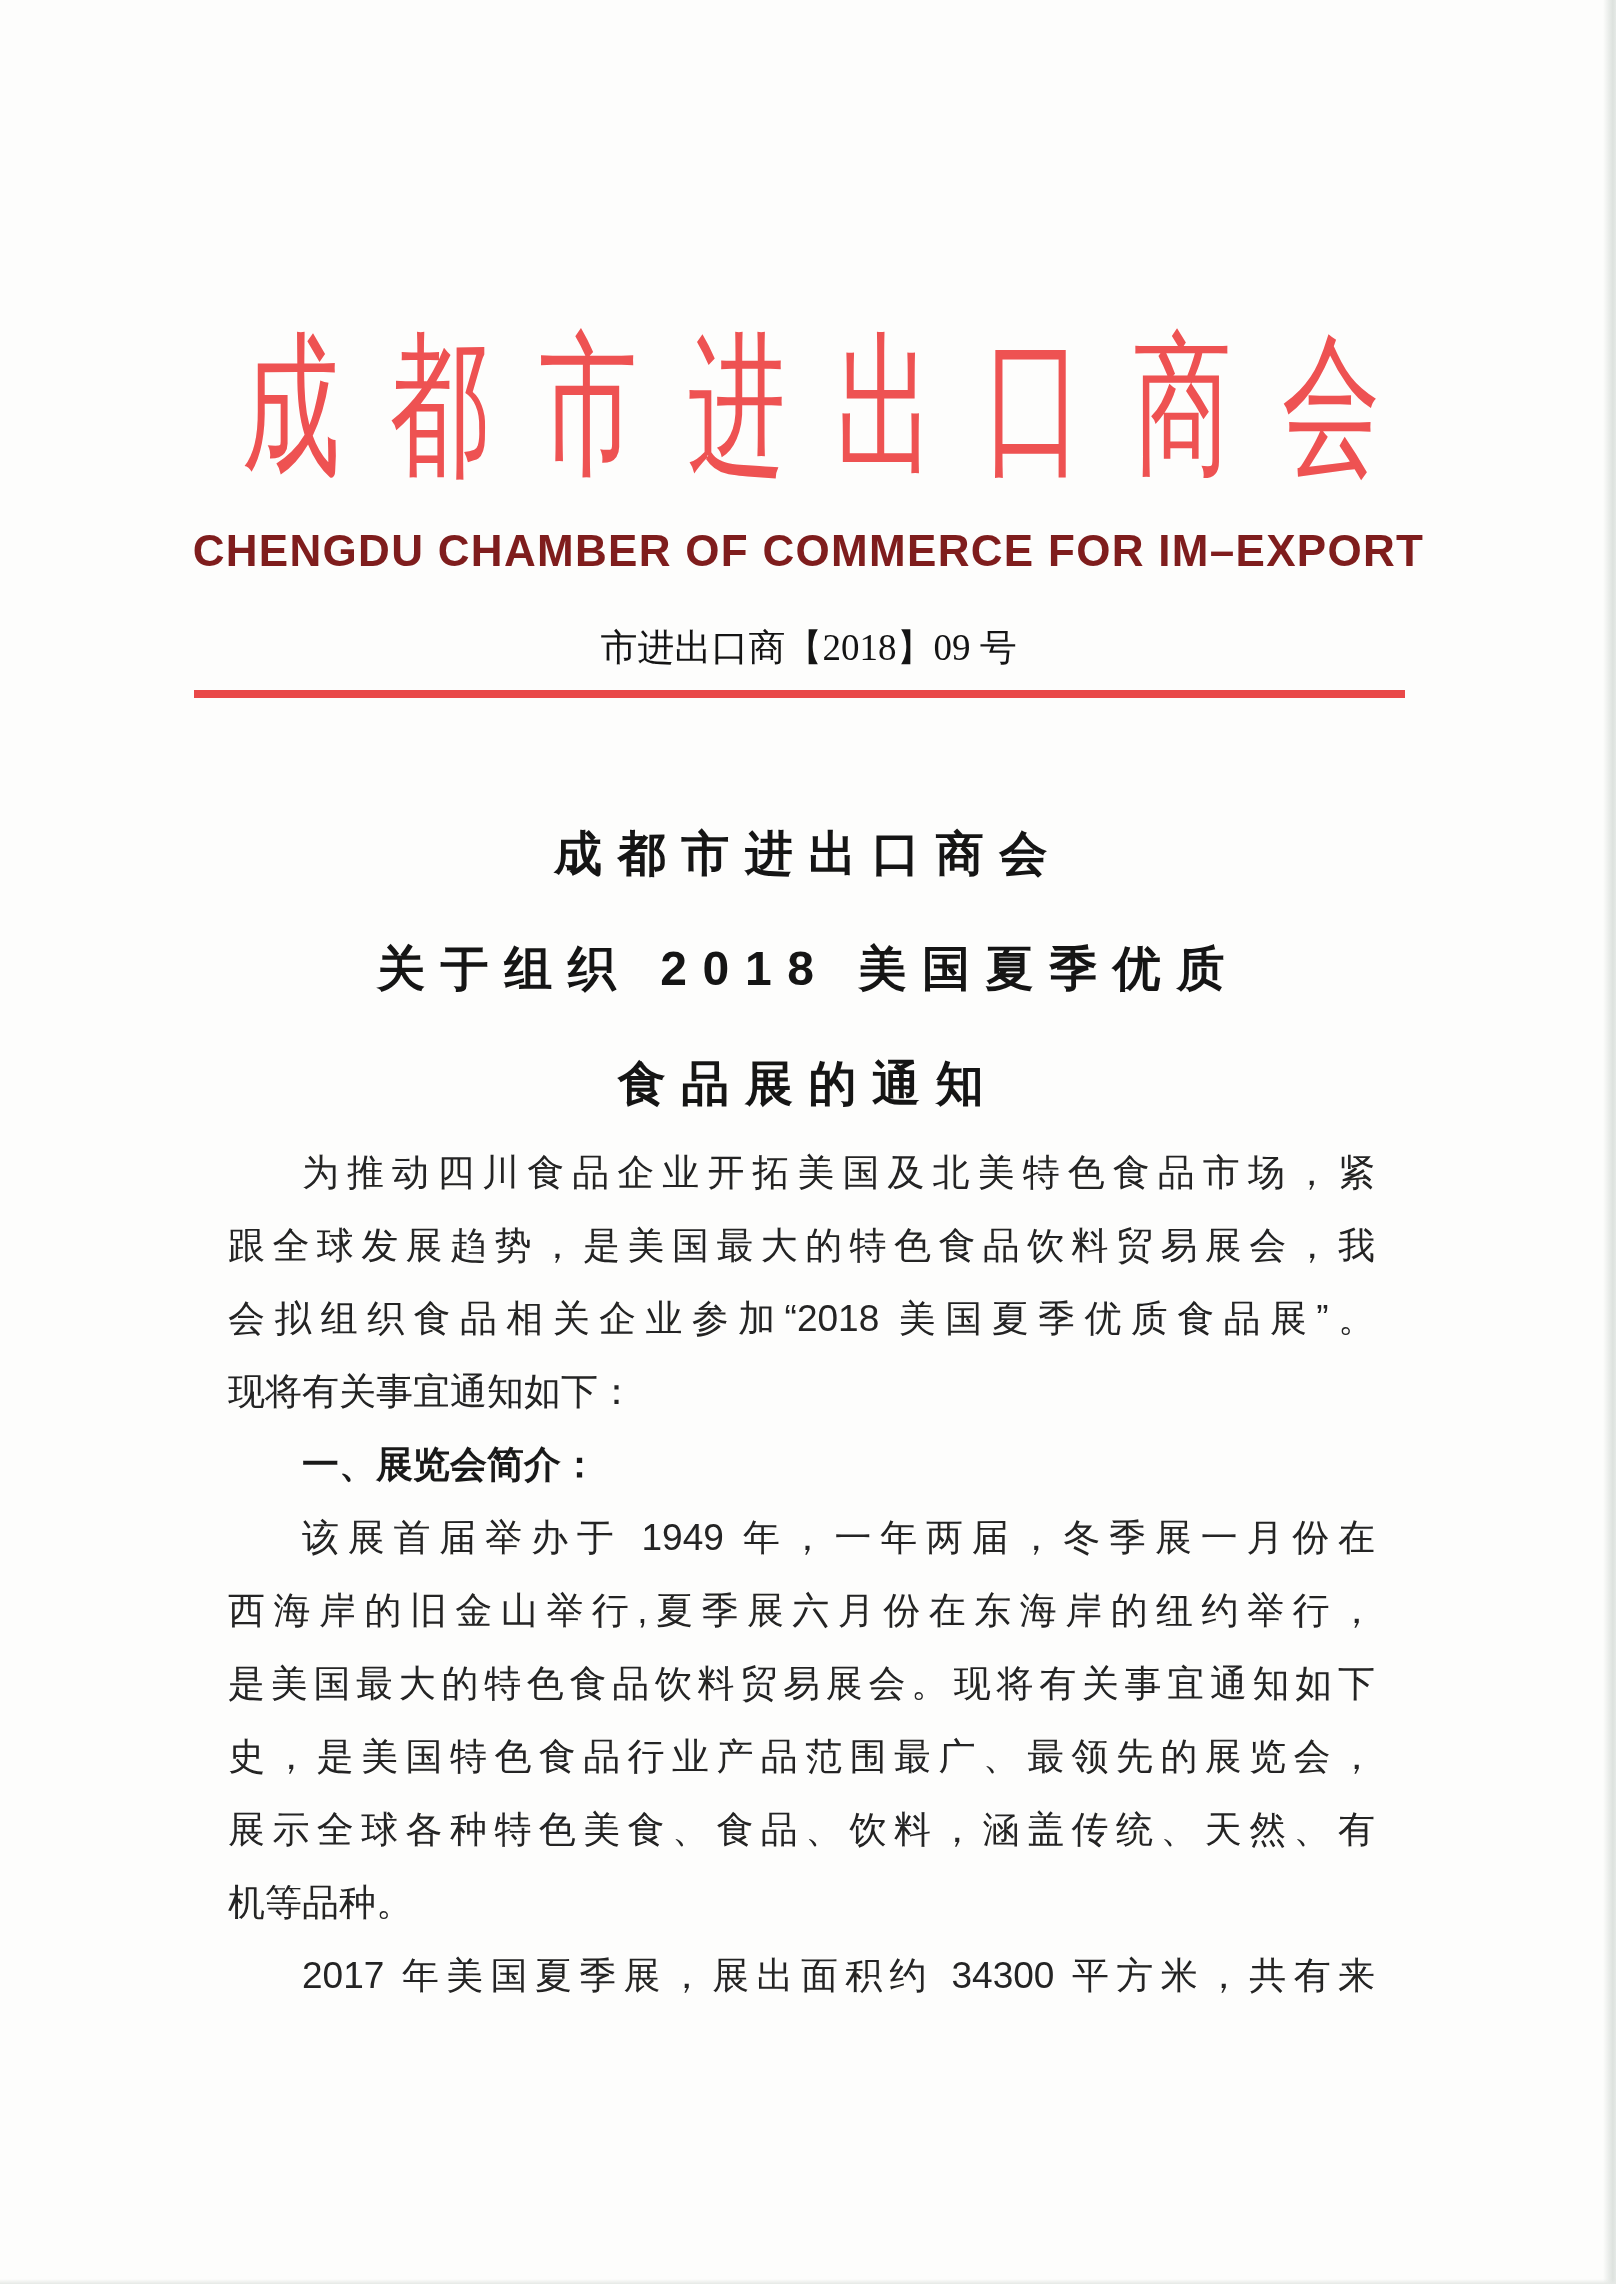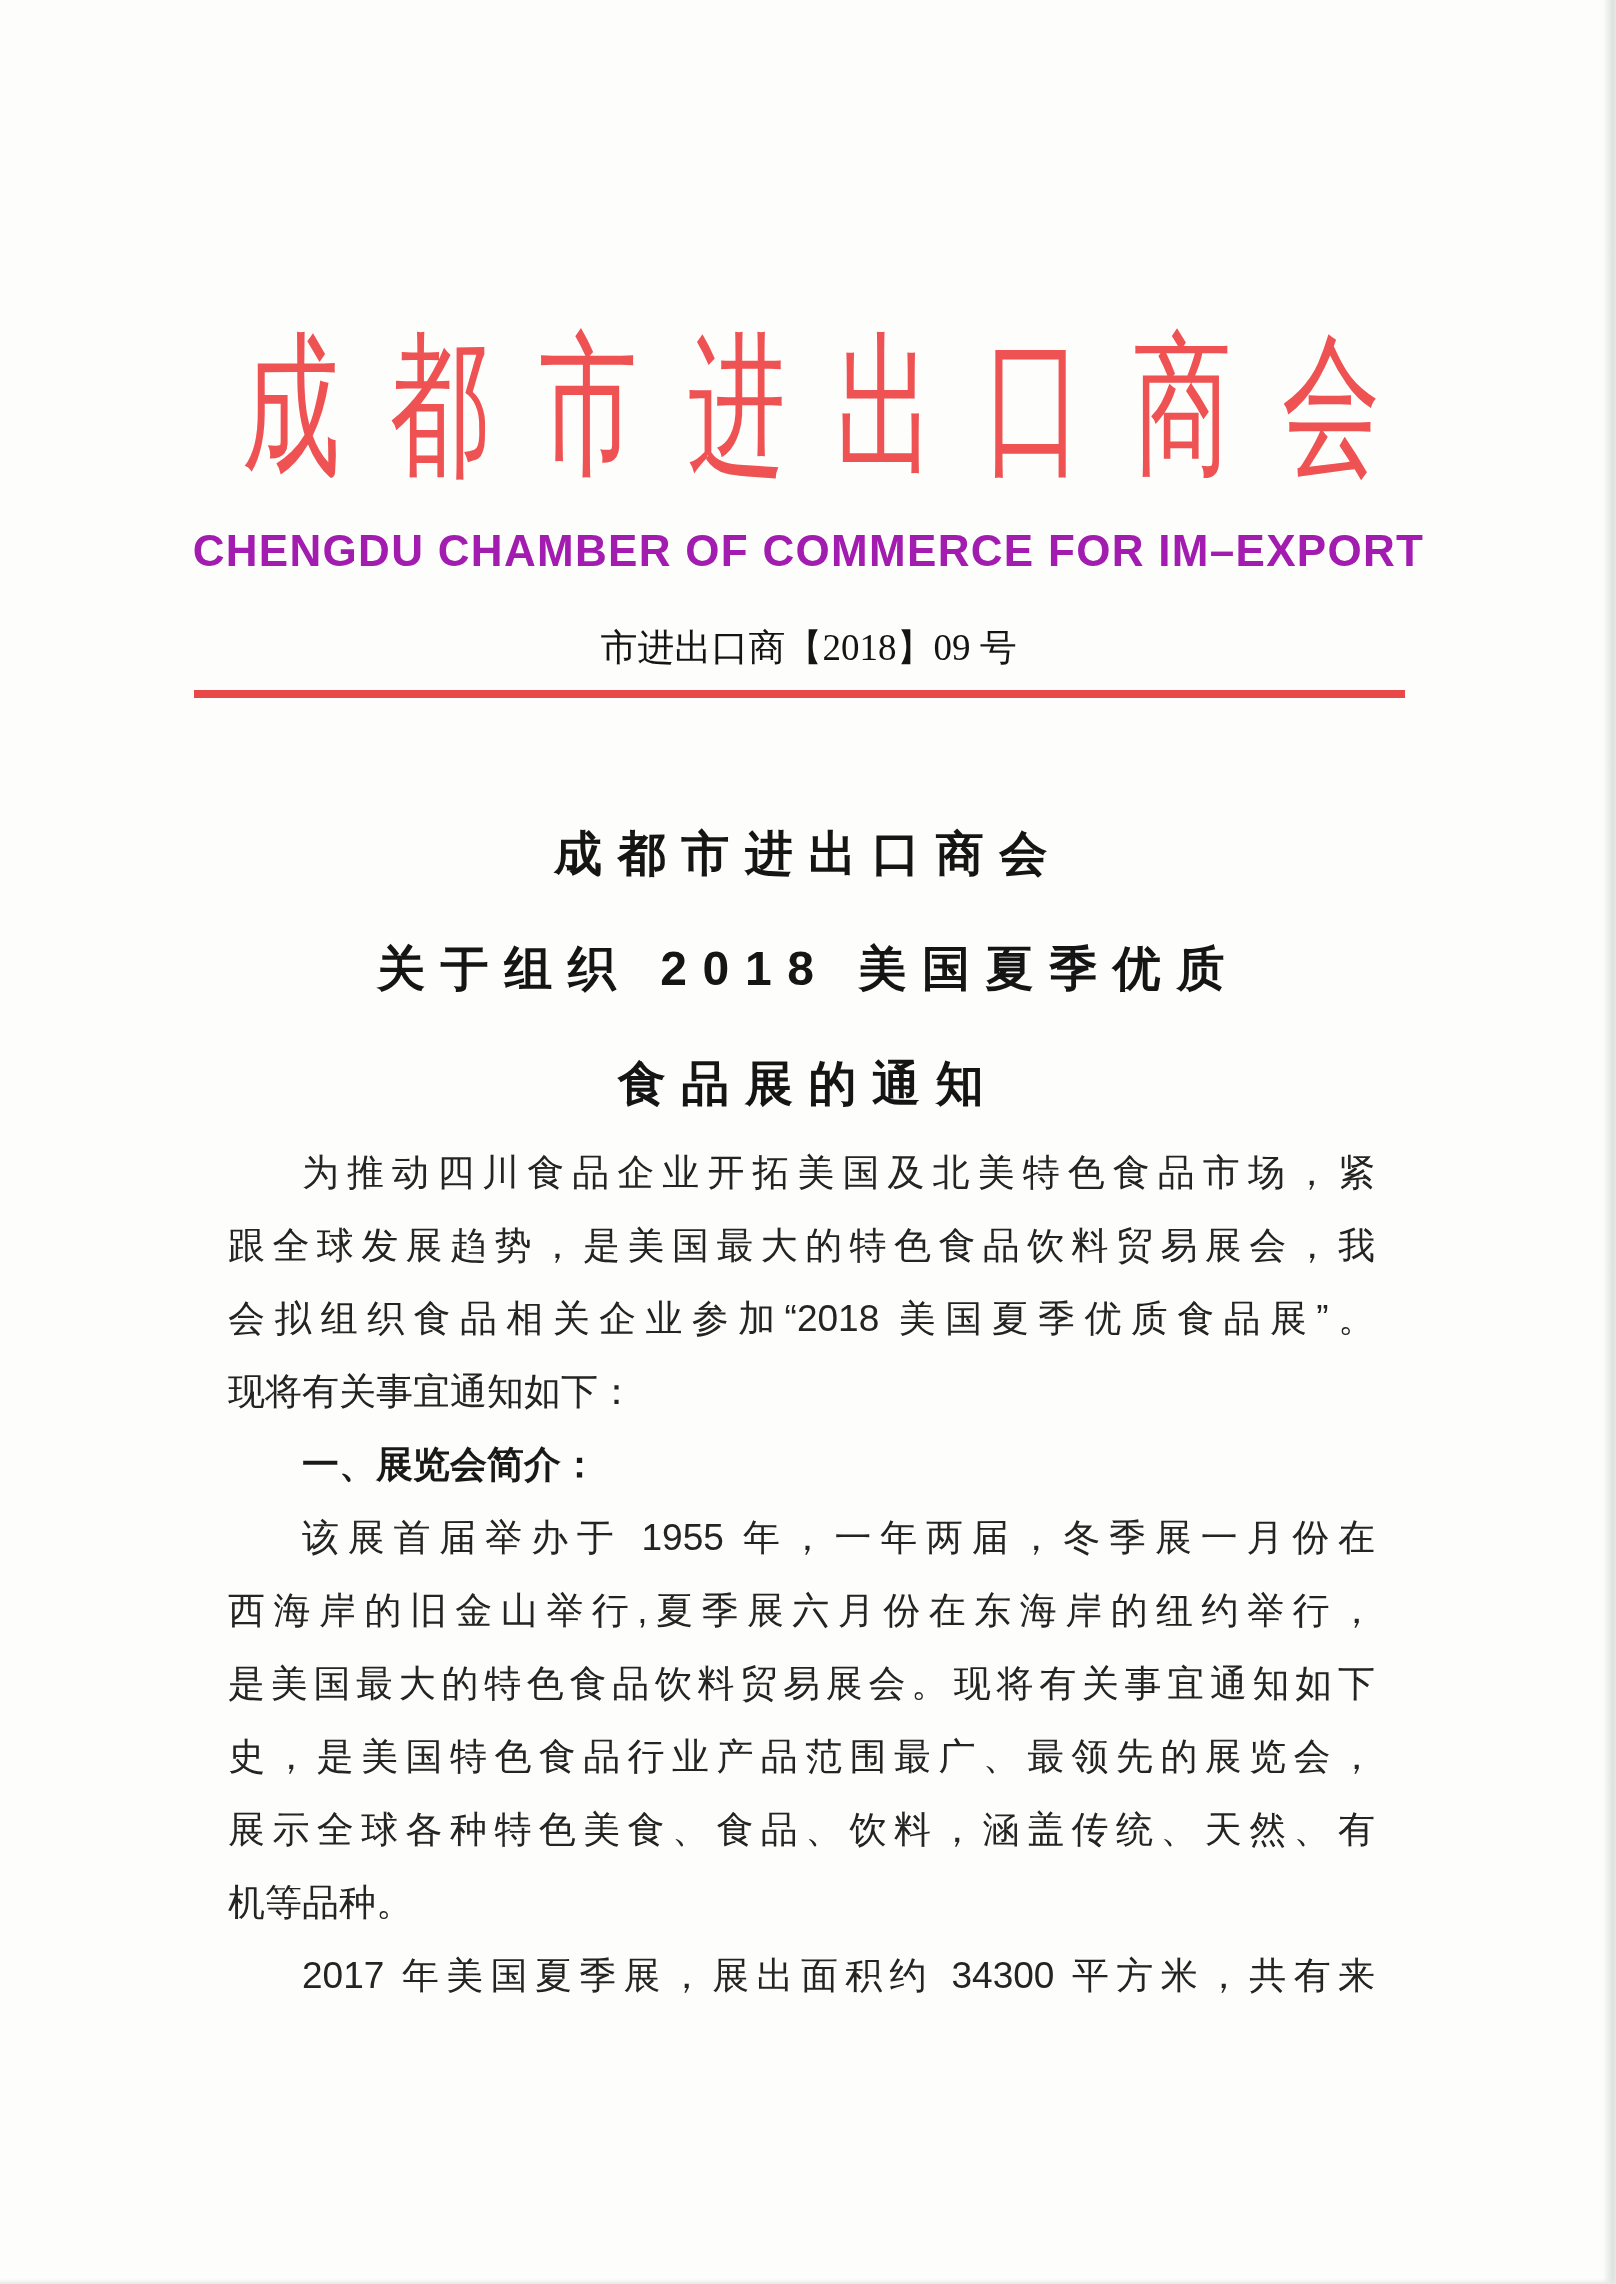--- a/index.html
+++ b/index.html
@@ -21,21 +21,21 @@
     display:block; font-size:98px; line-height:98px;
     color:#ee5252;
     transform:scaleY(1.58); transform-origin:50% 0;
     font-family:"Liberation Serif","DejaVu Serif",serif;
   }
   .org-en {
     position:absolute; left:0; top:529px; width:100%;
     text-align:center;
     font-family:"Liberation Sans","DejaVu Sans",sans-serif;
     font-weight:bold; font-size:44px; line-height:44px;
-    letter-spacing:1.3px; color:#a21caf;
+    letter-spacing:1.3px; color:#7f1d1d;
     white-space:nowrap;
   }
   .doc-number {
     position:absolute; left:0; top:628px; width:100%;
     text-align:center;
     font-size:37px; line-height:39px; color:#141414;
     white-space:nowrap;
   }
   .red-rule {
     position:absolute; left:194px; top:690px;
@@ -104,21 +104,21 @@
     <div class="title-line">关于组织 2018 美国夏季优质</div>
     <div class="title-line">食品展的通知</div>
   </div>
 
   <div class="body-block">
     <div class="line just indent">为推动四川食品企业开拓美国及北美特色食品市场，紧</div>
     <div class="line just">跟全球发展趋势，是美国最大的特色食品饮料贸易展会，我</div>
     <div class="line just">会拟组织食品相关企业参加“2018 美国夏季优质食品展”。</div>
     <div class="line">现将有关事宜通知如下：</div>
     <div class="line bold indent">一、展览会简介：</div>
-    <div class="line just indent">该展首届举办于 1955 年，一年两届，冬季展一月份在</div>
+    <div class="line just indent">该展首届举办于 1949 年，一年两届，冬季展一月份在</div>
     <div class="line just">西海岸的旧金山举行,夏季展六月份在东海岸的纽约举行，</div>
     <div class="line just">是美国最大的特色食品饮料贸易展会。现将有关事宜通知如下</div>
     <div class="line just">史，是美国特色食品行业产品范围最广、最领先的展览会，</div>
     <div class="line just">展示全球各种特色美食、食品、饮料，涵盖传统、天然、有</div>
     <div class="line">机等品种。</div>
     <div class="line just indent">2017 年美国夏季展，展出面积约 34300 平方米，共有来</div>
   </div>
 
   <div class="scan-edge-right"></div>
   <div class="scan-edge-bottom"></div>

